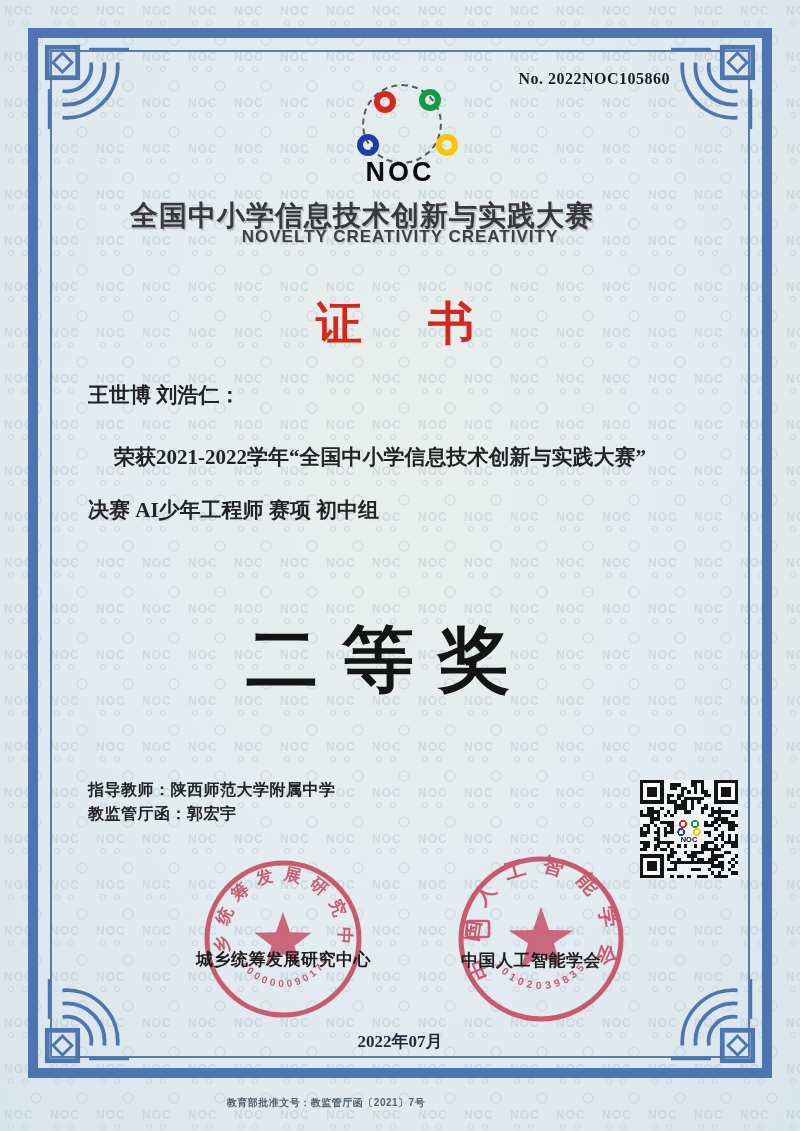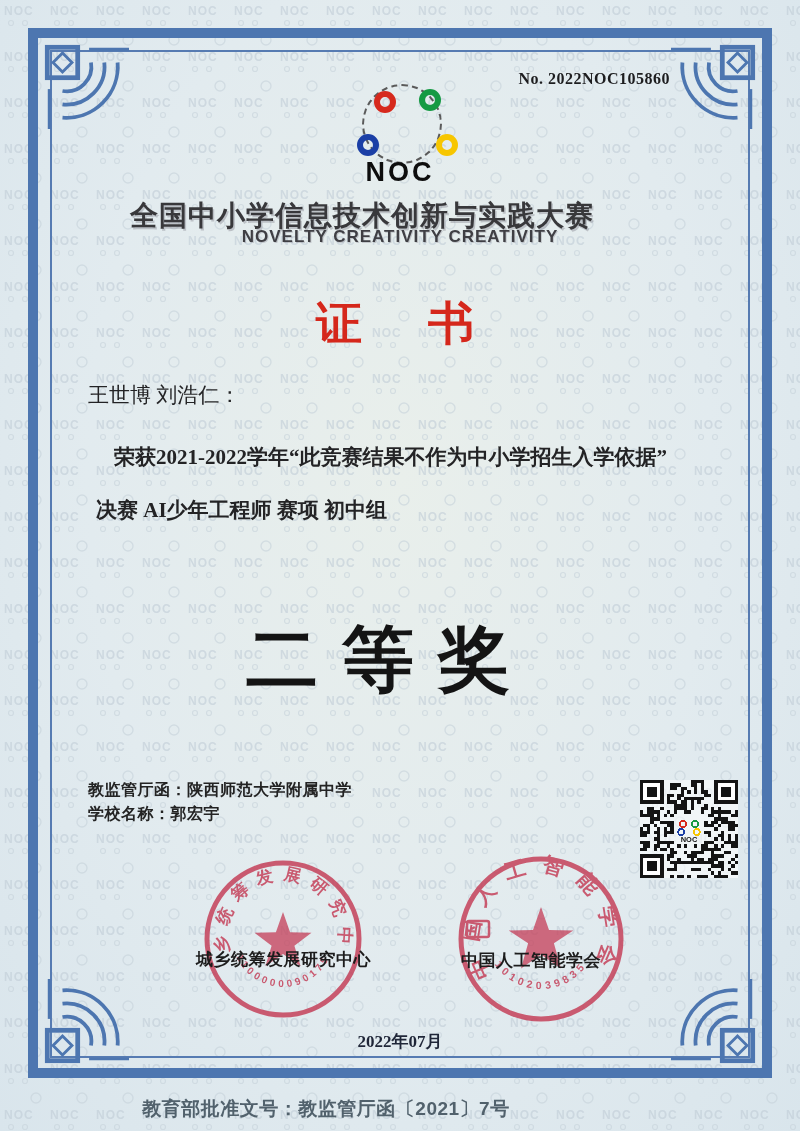--- a/index.html
+++ b/index.html
@@ -56,23 +56,23 @@
     text-shadow:1px 1px 0 rgba(130,130,140,.35);
   }
   #doc-title{
     position:absolute;left:0;top:278px;width:800px;text-align:center;z-index:2;
     font-size:46px;font-weight:900;color:#d5271b;letter-spacing:10px;
     font-family:"Liberation Serif", serif;
     margin-top:15px;
   }
   
   .body-text{position:absolute;z-index:2;font-family:"Liberation Serif", serif;color:#232325;}
-  #recipients{left:88px;top:381px;font-size:21px;font-weight:400;}
+  #recipients{left:88px;top:381px;font-size:21px;font-weight:700;}
   #body-line1{left:114px;top:443px;font-size:21px;font-weight:600;}
-  #body-line2{left:88px;top:496px;font-size:21px;font-weight:600;margin-left:8px;}
+  #body-line2{left:88px;top:496px;font-size:21px;font-weight:600;}
   #award{
     position:absolute;left:0;top:612px;width:756px;text-align:center;z-index:2;
     font-family:"Liberation Serif", serif;font-size:72px;font-weight:900;color:#141414;
     letter-spacing:24px;text-indent:24px;
   }
   .school-line{position:absolute;left:88px;z-index:2;font-size:16px;font-weight:700;color:#232323;letter-spacing:0.5px;}
   #school-line{top:780px;}
   #teacher-line{top:804px;}
   
   #qr-code{position:absolute;left:640px;top:780px;width:98px;height:98px;z-index:2;background:transparent;}
@@ -86,21 +86,21 @@
   #seal-name-left{left:196px;top:948px;}
   #seal-name-right{left:461px;top:949px;}
   
   #date-line{
     position:absolute;left:0;top:1030px;width:800px;text-align:center;z-index:2;
     font-family:"Liberation Serif", serif;font-size:17px;font-weight:700;color:#1f2638;
   }
   #footer-line{
     position:absolute;left:0;top:1096px;width:652px;z-index:2;
     display:flex;justify-content:center;
-    font-size:19px;font-weight:600;color:#51616c;letter-spacing:0.5px;
+    font-size:10px;font-weight:600;color:#51616c;letter-spacing:0.5px;
   }
 </style>
 </head>
 <body>
 
 <svg id="wm-layer" width="800" height="1131">
   <defs>
     <pattern id="wm" width="46" height="46" patternUnits="userSpaceOnUse">
       <text x="4" y="15" font-size="12" font-weight="bold" letter-spacing="1" fill="#c0ccd6" font-family="Liberation Sans, sans-serif">NOC</text>
       <circle cx="11" cy="23" r="2.5" fill="none" stroke="#c6d2da" stroke-width="1.2"></circle>
@@ -147,29 +147,29 @@
   <div id="ring-blue" class="oring"></div>
   <div id="ring-yellow" class="oring"></div>
   <div id="logo-text">NOC</div>
 </div>
 
 <div id="title-cn">全国中小学信息技术创新与实践大赛</div>
 <div id="title-en">NOVELTY CREATIVITY CREATIVITY</div>
 <div id="doc-title">证　书</div>
 
 <div id="recipients" class="body-text">王世博 刘浩仁：</div>
-<div id="body-line1" class="body-text">荣获2021-2022学年“此竞赛结果不作为中小学招生入学依据”</div>
+<div id="body-line1" class="body-text">荣获2021-2022学年“全国中小学信息技术创新与实践大赛”</div>
 <div id="body-line2" class="body-text">决赛 AI少年工程师 赛项 初中组</div>
 <div id="award">二等奖</div>
 
 <div id="school-line" class="school-line">
-  <span>教监管厅函：</span><span>陕西师范大学附属中学</span>
+  <span>指导教师：</span><span>陕西师范大学附属中学</span>
 </div>
 <div id="teacher-line" class="school-line">
-  <span>学校名称：</span><span>郭宏宇</span>
+  <span>教监管厅函：</span><span>郭宏宇</span>
 </div>
 
 <svg id="qr-code" viewBox="0 0 29 29" shape-rendering="crispEdges">
     <rect x="0" y="0" width="29" height="29" fill="#ffffff" fill-opacity="0.55"></rect>
     <rect x="15" y="0" width="1" height="1" fill="#141414"></rect>
     <rect x="16" y="0" width="1" height="1" fill="#141414"></rect>
     <rect x="17" y="0" width="1" height="1" fill="#141414"></rect>
     <rect x="18" y="0" width="1" height="1" fill="#141414"></rect>
     <rect x="9" y="1" width="1" height="1" fill="#141414"></rect>
     <rect x="10" y="1" width="1" height="1" fill="#141414"></rect>

